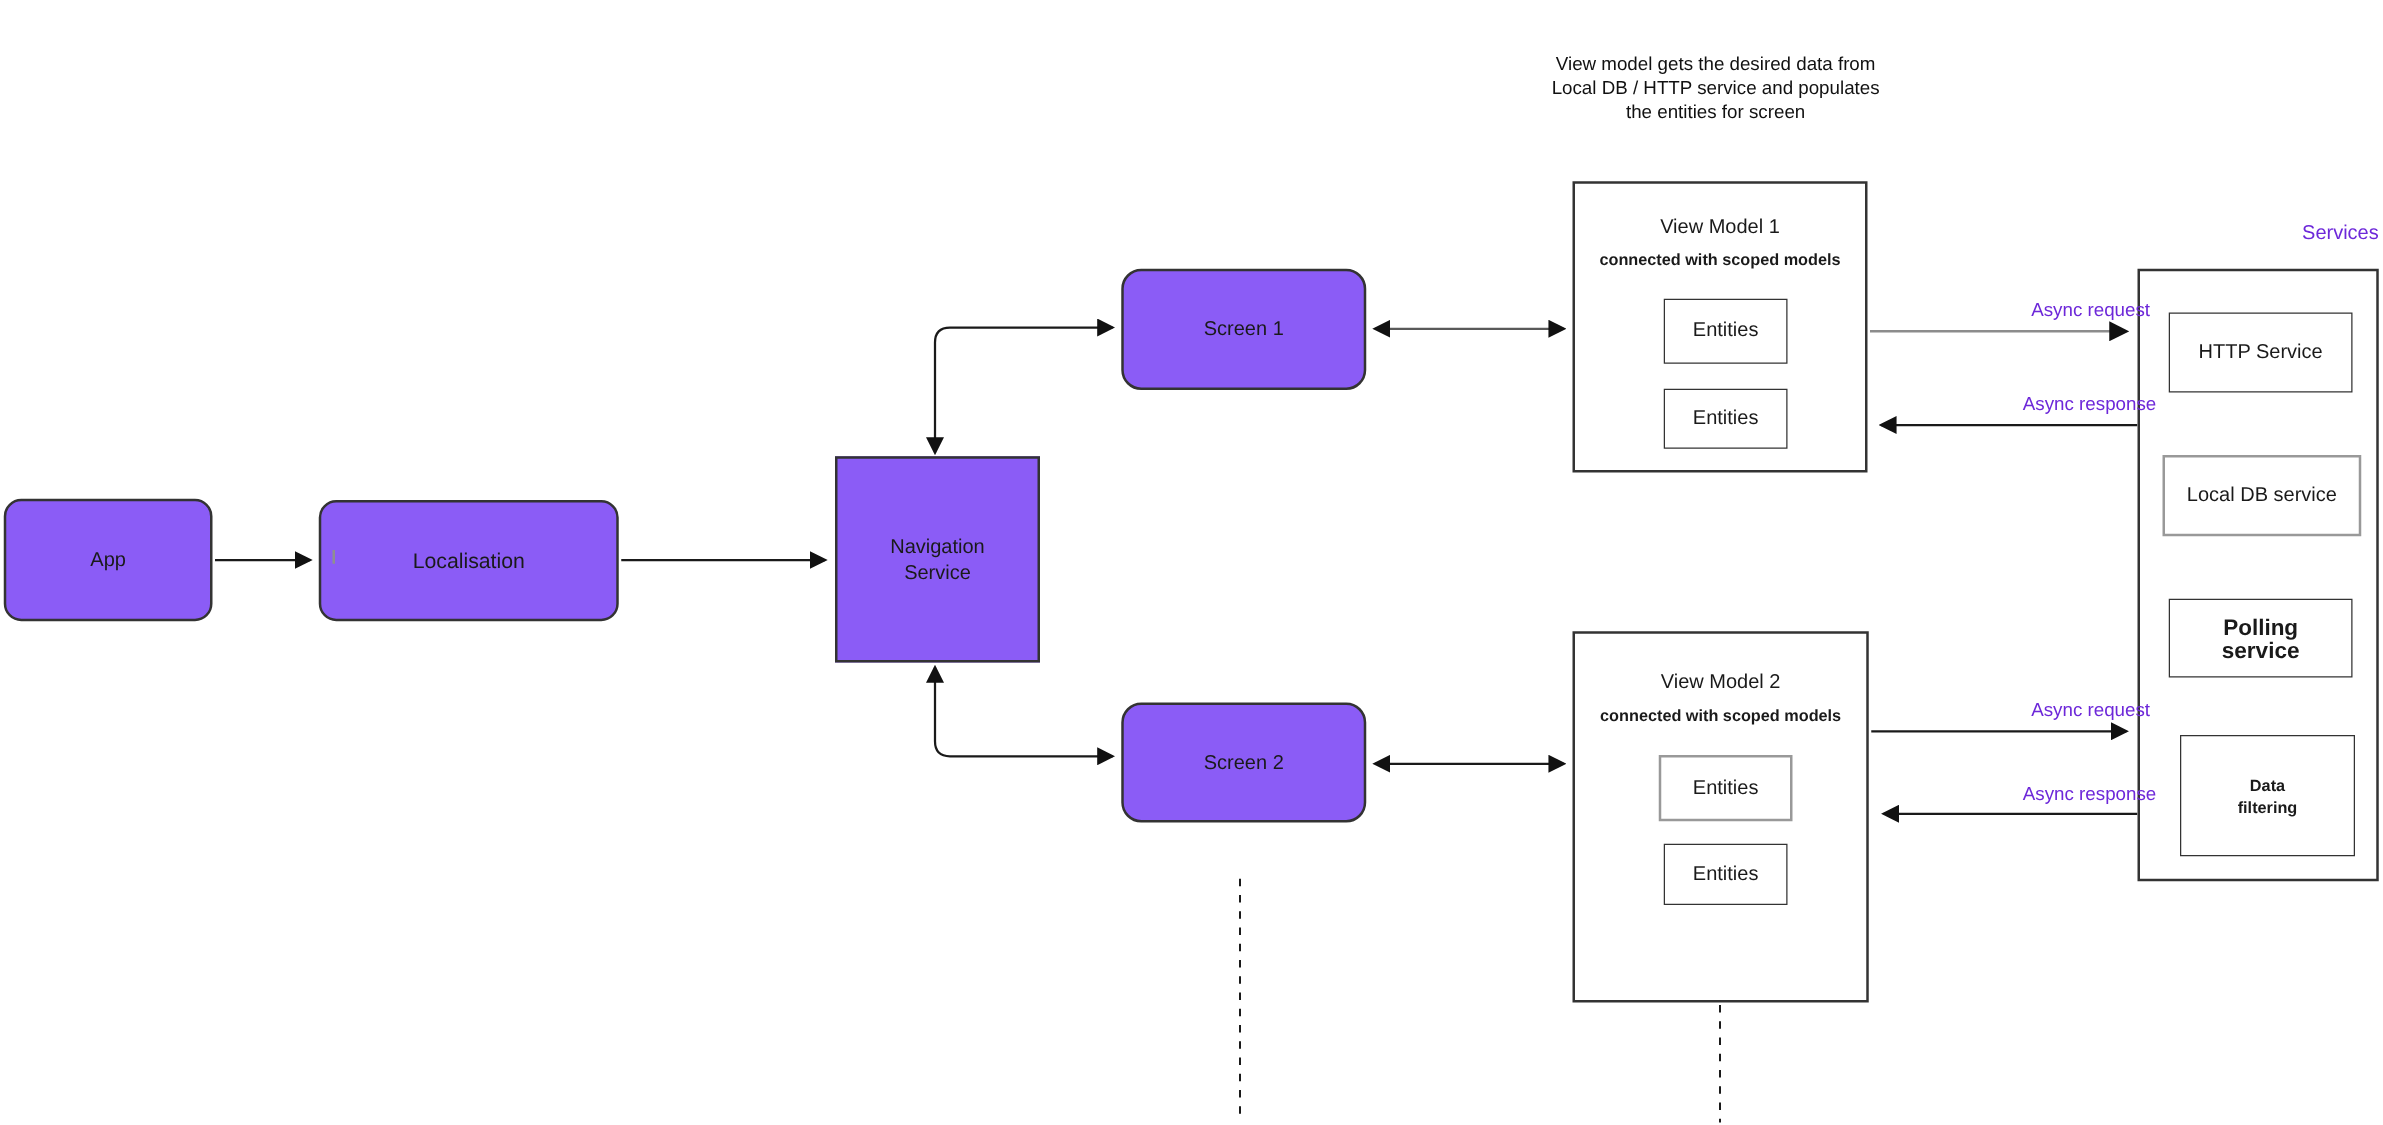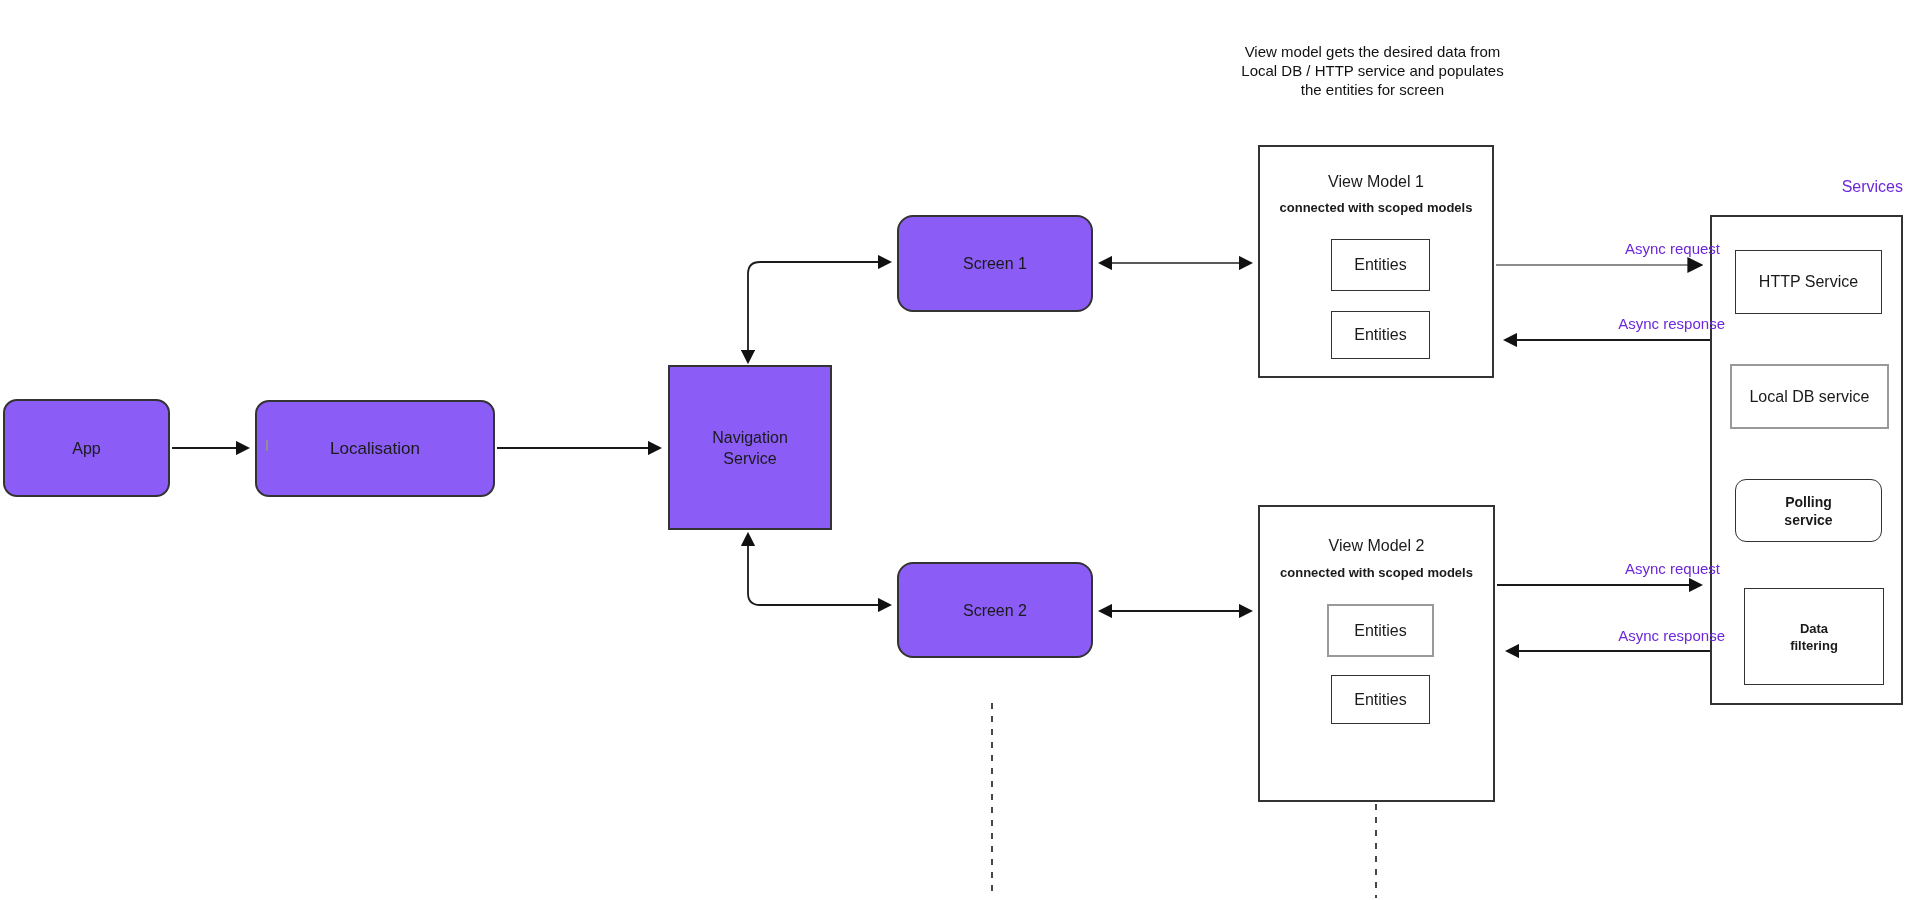--- a/index.html
+++ b/index.html
@@ -41,21 +41,21 @@
     border: 1.5px solid #333333;
     display: flex;
     align-items: center;
     justify-content: center;
     text-align: center;
     font-size: 16px;
     box-sizing: border-box;
     white-space: pre-line;
   }
   .gray-border { border: 2.5px solid #999999; }
-  .bold-sm { font-size: 14px; font-weight: bold; line-height: 18px; border-radius: 11px; }
+  .bold-sm { font-size: 18px; font-weight: bold; line-height: 18px; }
   .bold-xs { font-size: 13px; font-weight: bold; line-height: 17px; }
 
   .float-label { position: absolute; text-align: right; font-size: 15px; color: #6d28d9; }
   .note {
     position: absolute;
     text-align: center;
     font-size: 15px;
     line-height: 19px;
     white-space: pre-line;
     color: #111111;

